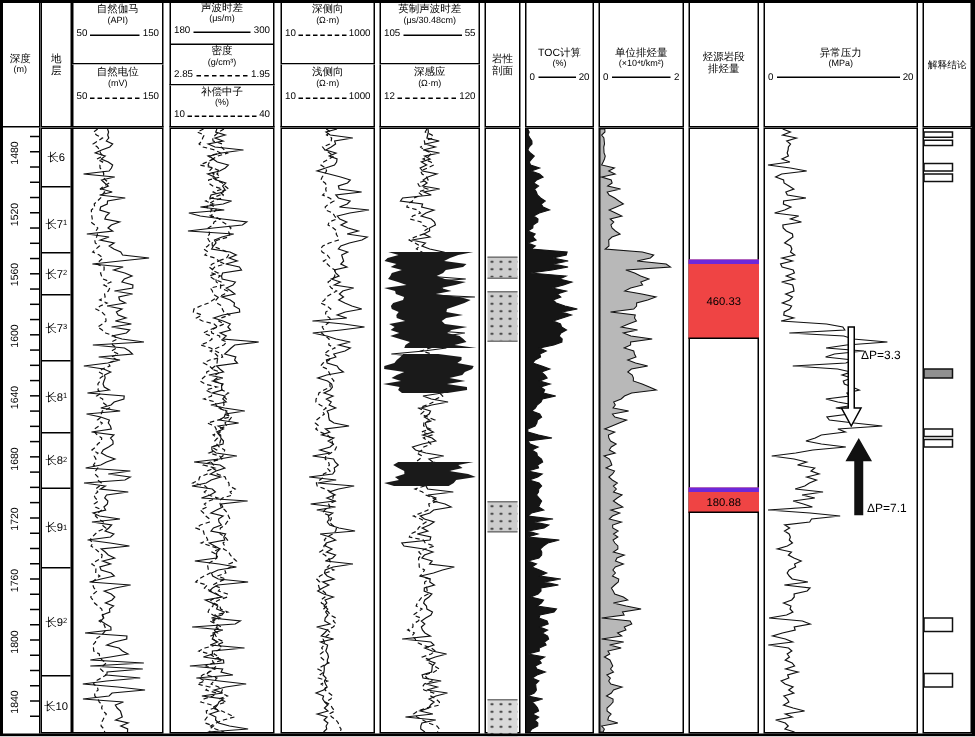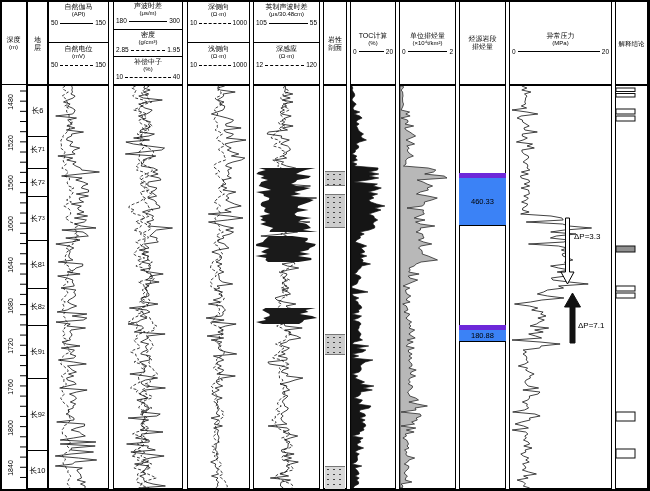--- a/index.html
+++ b/index.html
@@ -18,22 +18,22 @@
   .depthcol{position:absolute;left:0;top:85px;width:27px;height:404px;border-right:1px solid #000;box-sizing:border-box;}
   .dlabel{position:absolute;width:28px;height:10px;font-size:7px;line-height:10px;text-align:center;
           transform:rotate(-90deg);transform-origin:center;}
   .fcell{position:absolute;left:0;width:100%;box-sizing:border-box;border-bottom:1px solid #000;
          display:flex;align-items:center;justify-content:center;font-size:7.5px;}
   .fcell.last{border-bottom:none;}
   .fcell sub{font-size:5px;line-height:5px;}
   .lithblk{position:absolute;left:1px;right:1px;background:#cdcdcd;border-top:1px solid #777;border-bottom:1px solid #777;
            background-image:radial-gradient(circle,#444 0.7px,rgba(0,0,0,0) 1px);background-size:6px 5px;}
   .lithblk.light{background-color:#d9d9d9;}
-  .expcell{position:absolute;left:459px;width:47px;border-top:5px solid #6d28d9;border-bottom:1px solid #000;
-           box-sizing:border-box;display:flex;align-items:center;justify-content:center;font-size:7.5px;background:#3b82f6;z-index:5;}
+  .expcell{position:absolute;left:459px;width:47px;border-top:3px solid #6d28d9;border-bottom:1px solid #000;
+           box-sizing:border-box;display:flex;align-items:center;justify-content:center;font-size:7.5px;background:#ef4444;z-index:5;}
   .dplabel{position:absolute;font-size:8px;z-index:30;}
   svg.plot{position:absolute;left:0;top:0;z-index:20;pointer-events:none;}
   .w9{width:9px;}  .w32{width:32px;margin:0 auto;}
 </style>
 </head>
 <body>
 
 <div class="fig">
 
   <div class="box vc" style="left:0;top:0;width:27px;height:85px;">
@@ -166,21 +166,21 @@
         <span>20</span>
       </div>
   </div>
 
   <div class="box vc" style="left:615px;top:0;width:33px;height:85px;">
     <div class="ht" style="font-size:6.5px">解释结论</div>
   </div>
 
   <div class="depthcol" id="depth-col"></div>
   <div class="pbox" style="left:27px;width:21px;" id="strat-col">
-      <div class="fcell" style="top: 0px; height: 51px;">长6</div>
+      <div class="fcell" style="top: 0px; height: 39px;">长6</div>
       <div class="fcell" style="top: 45px; height: 38px;">长7<sub>1</sub></div>
       <div class="fcell" style="top: 83px; height: 28px;">长7<sub>2</sub></div>
       <div class="fcell" style="top: 111px; height: 44px;">长7<sub>3</sub></div>
       <div class="fcell" style="top: 155px; height: 48px;">长8<sub>1</sub></div>
       <div class="fcell" style="top: 203px; height: 37px;">长8<sub>2</sub></div>
       <div class="fcell" style="top: 240px; height: 53px;">长9<sub>1</sub></div>
       <div class="fcell" style="top: 293px; height: 72px;">长9<sub>2</sub></div>
       <div class="fcell last" style="top: 365px; height: 39px;">长10</div>
     </div>
   <div class="pbox" style="left:48px;width:61px;"></div>
@@ -206,21 +206,21 @@
       <div class="dlabel" style="left: -3px; top: 219.1px;">1600</div>
       <div class="dlabel" style="left: -3px; top: 259.8px;">1640</div>
       <div class="dlabel" style="left: -3px; top: 300.5px;">1680</div>
       <div class="dlabel" style="left: -3px; top: 341.2px;">1720</div>
       <div class="dlabel" style="left: -3px; top: 381.9px;">1760</div>
       <div class="dlabel" style="left: -3px; top: 422.6px;">1800</div>
       <div class="dlabel" style="left: -3px; top: 463.3px;">1840</div>
       <div class="expcell" style="top: 173px; height: 53px;">460.33</div>
       <div class="expcell" style="top: 325px; height: 17px;">180.88</div>
       <div class="dplabel" style="left: 574px; top: 232px;">ΔP=3.3</div>
-      <div class="dplabel" style="left: 578px; top: 321px;">ΔP=7.1</div>
+      <div class="dplabel" style="left: 578px; top: 334px;">ΔP=7.1</div>
     </div>
 
   <svg class="plot" width="650" height="491" id="plot-svg">
       <line x1="20" y1="91" x2="26" y2="91" stroke="#000" stroke-width="1"></line>
       <line x1="20" y1="101.17" x2="26" y2="101.17" stroke="#000" stroke-width="1"></line>
       <line x1="20" y1="111.34" x2="26" y2="111.34" stroke="#000" stroke-width="1"></line>
       <line x1="20" y1="121.51" x2="26" y2="121.51" stroke="#000" stroke-width="1"></line>
       <line x1="20" y1="131.68" x2="26" y2="131.68" stroke="#000" stroke-width="1"></line>
       <line x1="20" y1="141.85" x2="26" y2="141.85" stroke="#000" stroke-width="1"></line>
       <line x1="20" y1="152.01999999999998" x2="26" y2="152.01999999999998" stroke="#000" stroke-width="1"></line>

